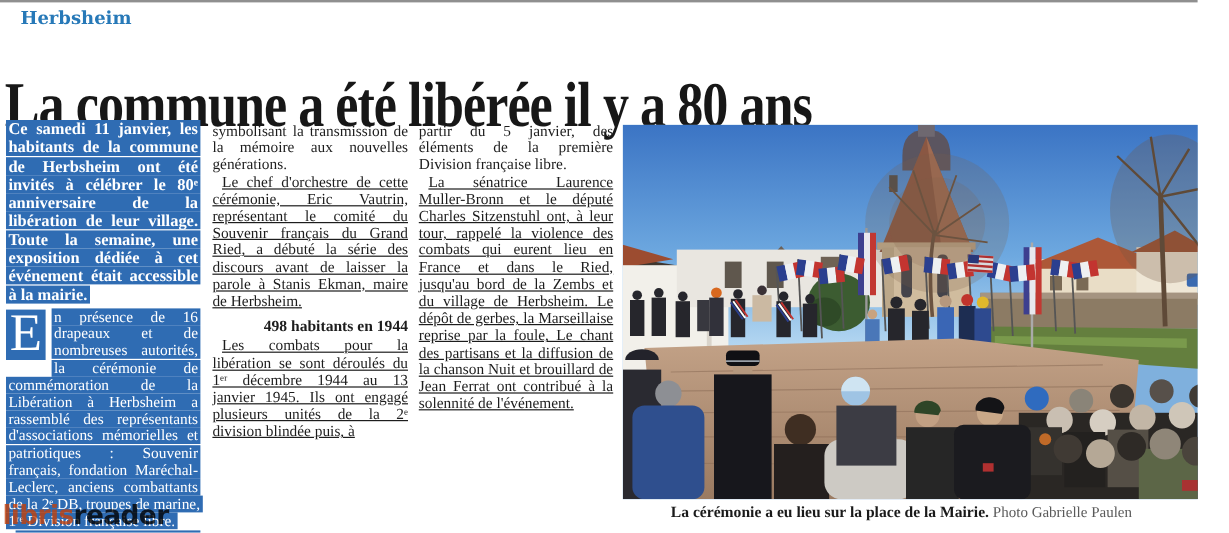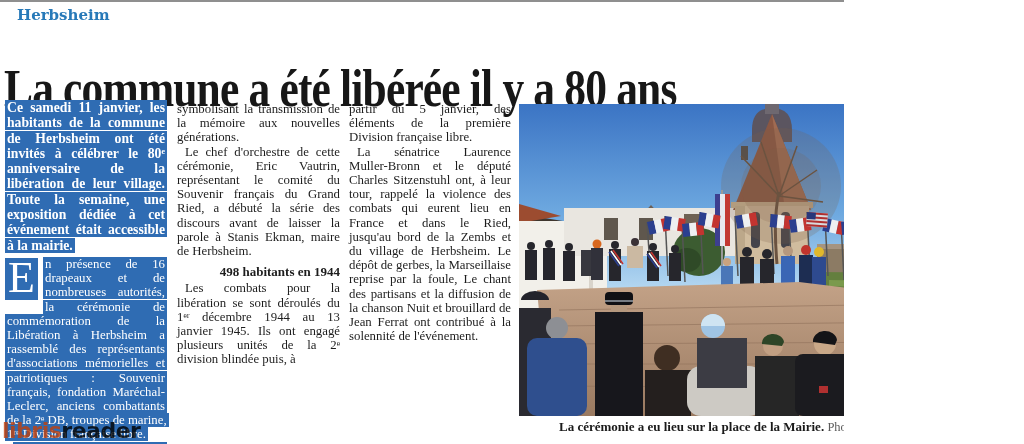--- a/index.html
+++ b/index.html
@@ -1,29 +1,29 @@
 <!DOCTYPE html>
 <html><head>
 <meta charset="utf-8">
 <style>
   html,body{margin:0;padding:0;background:#ffffff;}
-  #page{position:relative;width:844px;height:444px;background:#ffffff;overflow:hidden;
+  #page{position:relative;width:998px;height:444px;background:#ffffff;overflow:hidden;
         font-family:"Liberation Serif", serif;color:#1d1d1d;}
   #top-rule{position:absolute;left:0;top:0;width:1024px;height:2px;background:#8f8f8f;}
   #kicker{position:absolute;left:17px;top:6px;font-family:"DejaVu Serif",serif;
           font-weight:bold;font-size:15px;color:#2779b8;}
   #headline{position:absolute;left:4px;top:22px;width:1010px;white-space:nowrap;
             font-family:"Liberation Serif",serif;font-weight:bold;font-size:53px;
             color:#171717;letter-spacing:-1px;transform:scaleX(0.82);transform-origin:left top;}
   .col{position:absolute;top:100px;text-align:justify;font-size:12.8px;line-height:14.2px;}
   #col1{left:5px;width:162px;}
   #col2{left:177px;width:163px;top:102px;}
   #col3{left:349px;width:162px;top:102px;}
   .col p{margin:0;}
-  .indent{text-indent:8px;}
+  .indent{text-indent:8px;text-decoration:underline;}
   #lead{font-weight:bold;font-size:13.7px;line-height:15.3px;margin-bottom:4px;text-align:justify;}
   .sel{background:#2f6cb3;color:#ffffff;-webkit-box-decoration-break:clone;box-decoration-break:clone;padding:0 2px;}
   #dropcap{float:left;width:33px;height:42px;margin:1px 5px 0 0;background:#2f6cb3;color:#ffffff;
            font-size:44px;line-height:40px;font-weight:normal;text-align:center;font-family:"Liberation Serif",serif;}
   #subhead{font-weight:bold;font-size:13px;margin:7px 0 2px 0 !important;text-align:right;}
   #photo{position:absolute;left:519px;top:104px;width:490px;height:312px;overflow:hidden;background:#7fb0dd;}
   #caption{position:absolute;left:519px;top:419px;width:500px;font-size:13px;line-height:15px;margin-left:40px;}
   #caption .cap-bold{font-weight:bold;color:#1a1a1a;}
   #caption .cap-credit{color:#5a5a5a;font-size:12.5px;}
   #watermark{position:absolute;left:2px;top:418px;font-family:"DejaVu Sans",sans-serif;

